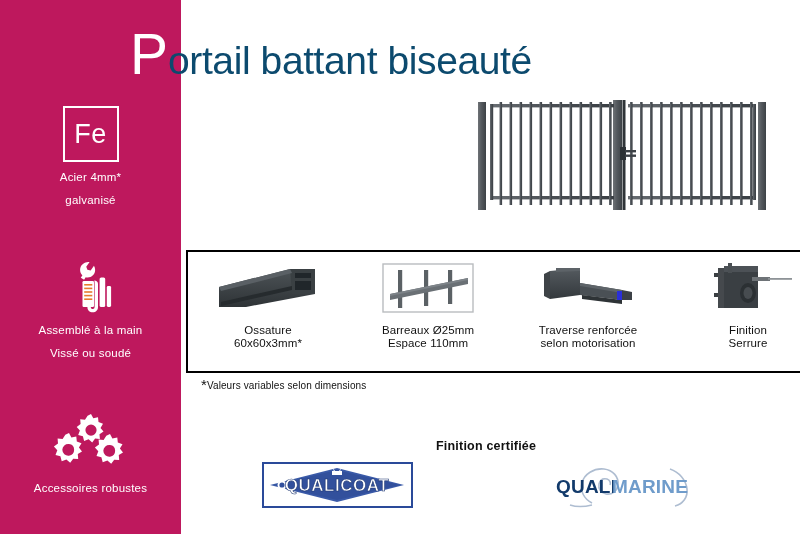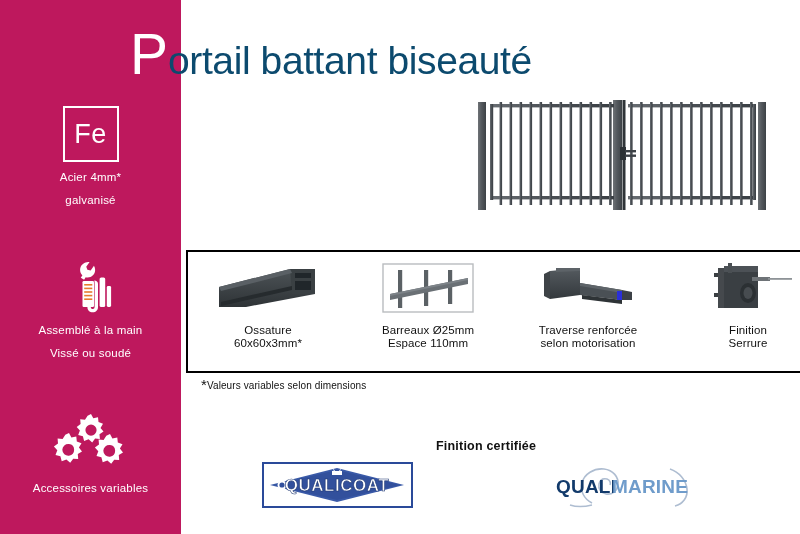--- a/index.html
+++ b/index.html
@@ -231,21 +231,21 @@
     <div class="side-block acc-block">
       <div class="side-icon">
         <svg width="88" height="58" viewBox="0 0 88 58">
           <g fill="#ffffff">
             <path d="M44 1l2.3 4.2 4.7-.9.5 4.8 4.5 1.7-2.5 4.1 3 3.7-4 2.6.4 4.8-4.8-.4-2.9 3.9-3.6-3.2-4.5 1.7-1.2-4.7-4.7-1.2 1.7-4.5-3.2-3.6 3.9-2.9-.4-4.8 4.8.4 2.6-4zM44 11.5a5.6 5.6 0 100 11.2 5.6 5.6 0 000-11.2z"></path>
             <path d="M22 20l2.4 4.4 4.9-.9.5 5 4.7 1.8-2.6 4.3 3.1 3.8-4.2 2.7.4 5-5-.4-3 4.1-3.8-3.4-4.7 1.8-1.3-4.9-4.9-1.3 1.8-4.7-3.4-3.8 4.1-3-.4-5 5 .4 2.7-4.2zM22 31a5.9 5.9 0 100 11.7A5.9 5.9 0 0022 31z"></path>
             <path d="M63 21l2.4 4.4 4.9-.9.5 5 4.7 1.8-2.6 4.3 3.1 3.8-4.2 2.7.4 5-5-.4-3 4.1-3.8-3.4-4.7 1.8-1.3-4.9-4.9-1.3 1.8-4.7-3.4-3.8 4.1-3-.4-5 5 .4 2.7-4.2zM63 32a5.9 5.9 0 100 11.7A5.9 5.9 0 0063 32z"></path>
           </g>
         </svg>
       </div>
-      <div class="side-label last">Accessoires variables</div>
+      <div class="side-label last">Accessoires robustes</div>
     </div>
 
   </div>
 
   <div class="title-wrap">
     <span class="title-cap">P</span>
       <span class="title-rest">ortail battant biseauté</span>
   </div>
 
   <div class="gate-wrap">

